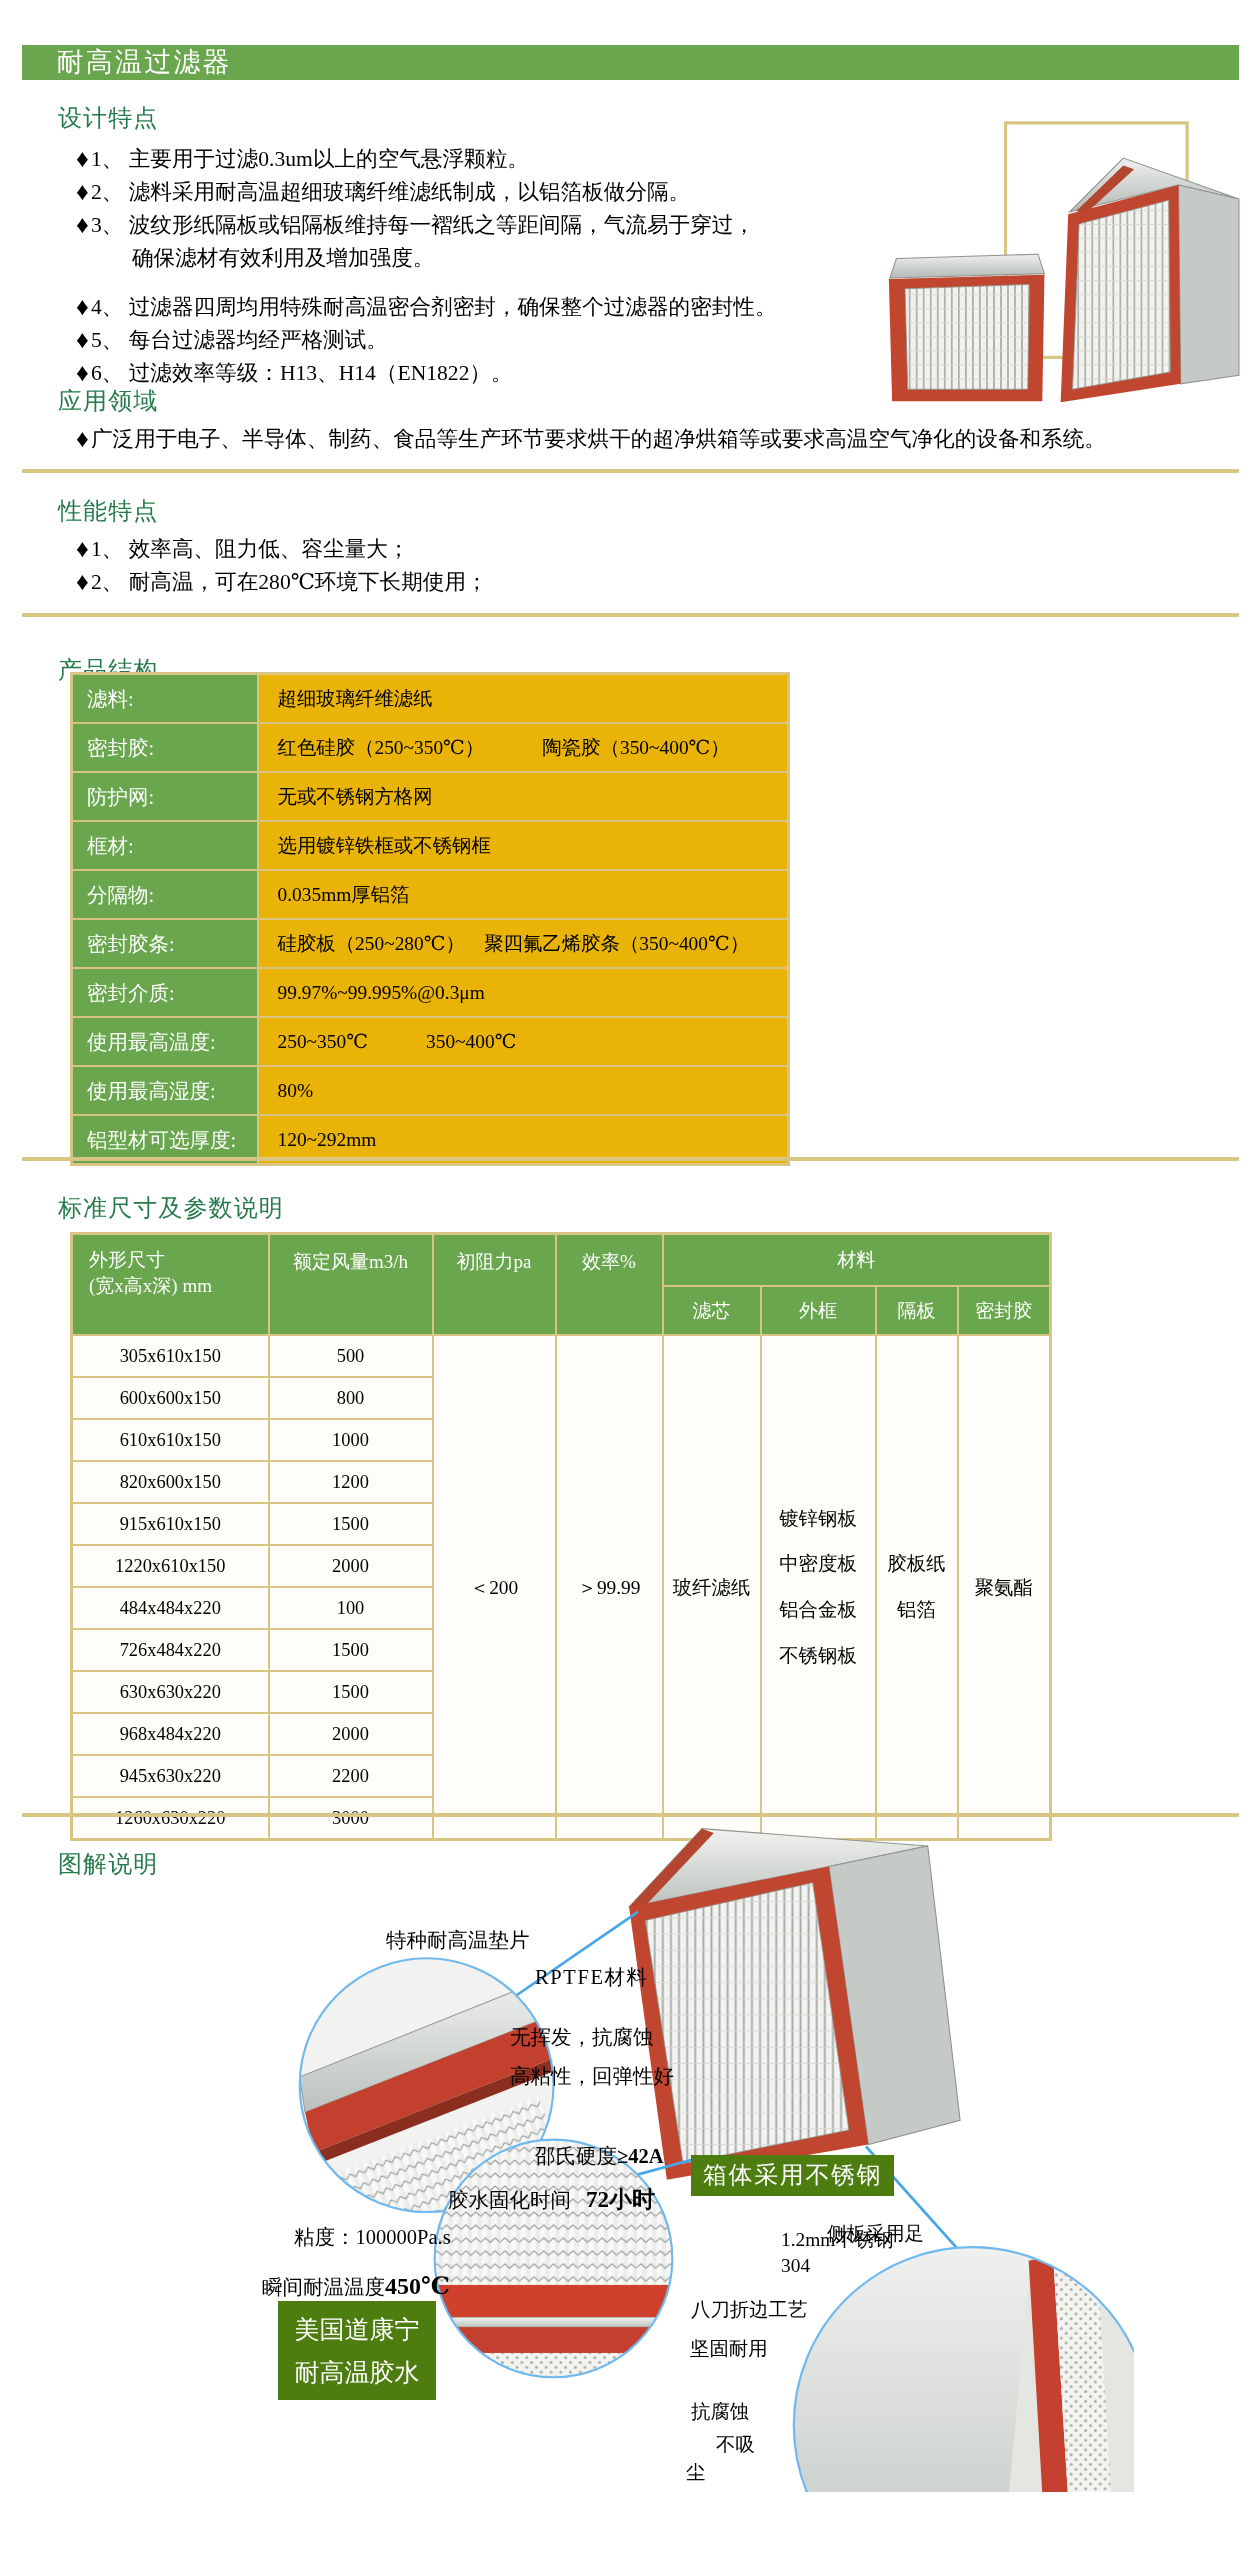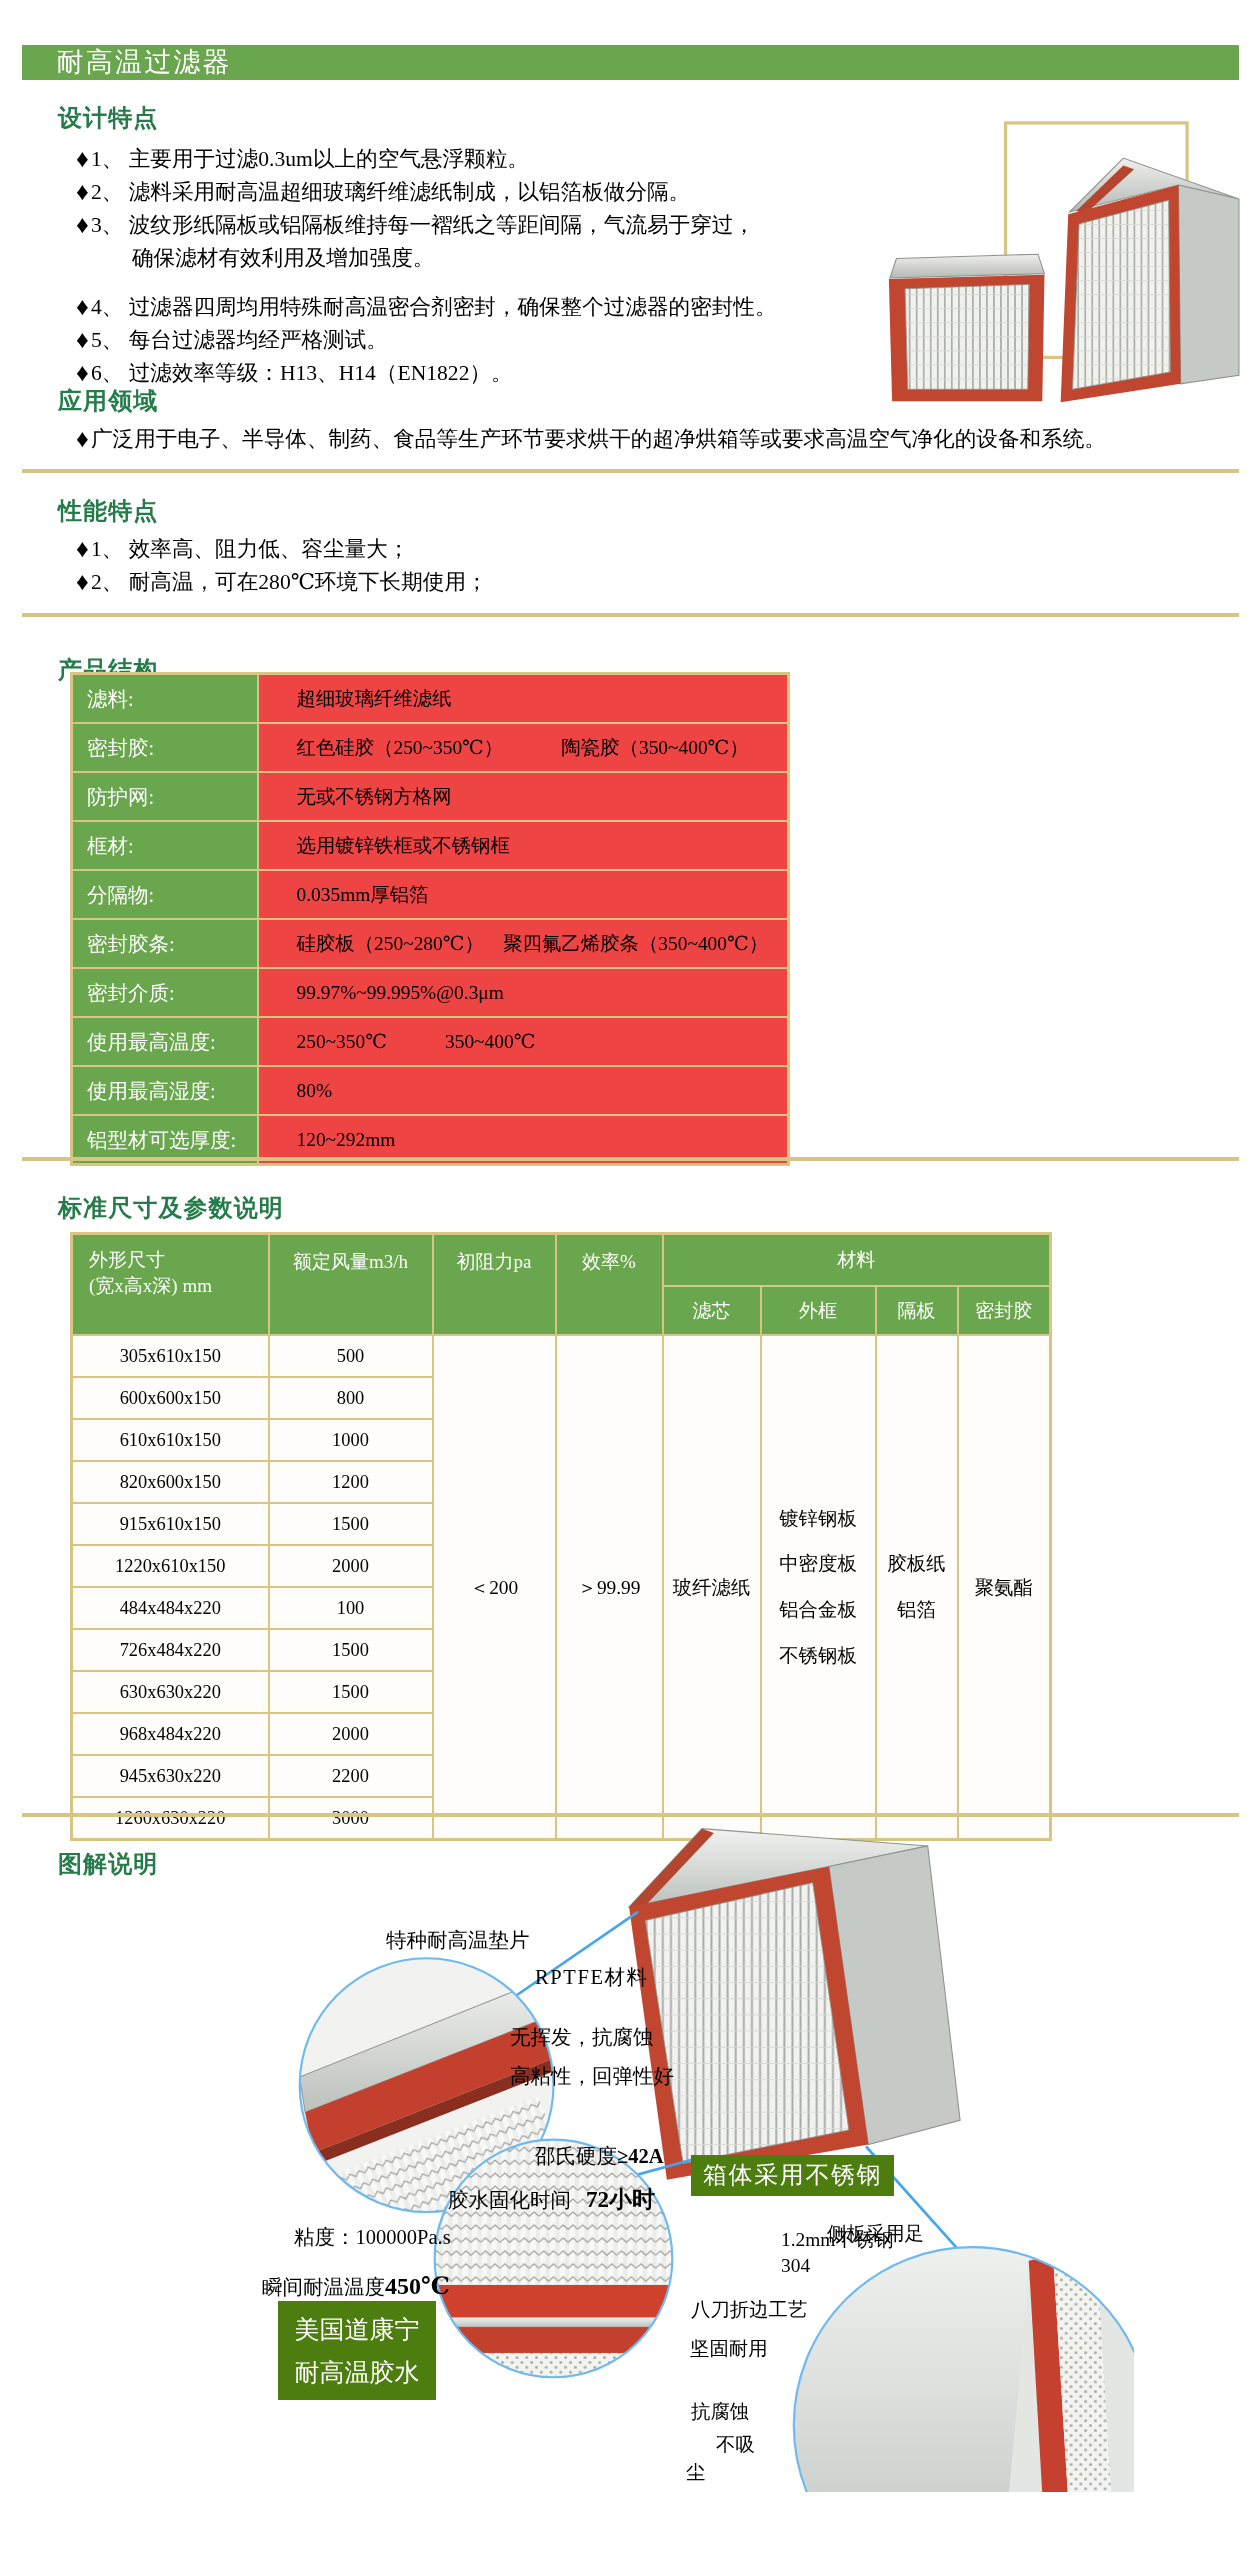--- a/index.html
+++ b/index.html
@@ -5,39 +5,39 @@
   html,body{margin:0;padding:0;background:#ffffff;}
   .page{position:relative;width:1260px;height:2576px;background:#ffffff;overflow:hidden;
         font-family:"Liberation Serif","DejaVu Serif",serif;color:#000;}
   .abs{position:absolute;}
 
   
   .header-bar{position:absolute;top:45px;left:21.6px;width:1217px;height:35px;background:#6aa64e;}
   .header-title{display:block;padding-left:35px;line-height:35px;font-size:27px;color:#ffffff;letter-spacing:2.2px;}
 
   
-  .sec{position:absolute;left:58px;margin:0;font-size:24px;font-weight:700;color:#267b4b;letter-spacing:1.1px;white-space:nowrap;}
+  .sec{position:absolute;left:58px;margin:0;font-size:24px;font-weight:400;color:#267b4b;letter-spacing:1.1px;white-space:nowrap;}
 
   
   .blist{position:absolute;left:76px;}
   .bi{display:flex;align-items:center;height:33px;font-size:21.6px;white-space:nowrap;}
   .bi .dm{font-size:25px;line-height:1;margin-right:2.2px;}
   .bi .bn{margin-right:5.4px;}
   .bi.cont{padding-left:56px;}
   .bi.gap{margin-top:16px;}
 
   
   .divider{position:absolute;left:21.6px;width:1217px;height:4.3px;background:#d9c583;}
 
   
   table.t1{position:absolute;top:672px;left:70px;width:720px;border-collapse:collapse;table-layout:fixed;
            border:3.8px solid #d9c583;}
   table.t1 td{border:2.7px solid #d9c583;height:45px;overflow:hidden;}
   table.t1 td.lab{background:#6aa64e;color:#ffffff;font-size:20.5px;padding-left:14px;white-space:nowrap;}
-  table.t1 td.val{background:#ef4444;font-size:19.4px;padding-left:38px;white-space:nowrap;}
+  table.t1 td.val{background:#eab308;font-size:19.4px;padding-left:19px;white-space:nowrap;}
 
   
   table.t2{position:absolute;top:1232px;left:70px;width:981px;border-collapse:collapse;table-layout:fixed;
            border:3.8px solid #d9c583;}
   table.t2 th,table.t2 td{border:2.2px solid #d9c583;overflow:hidden;}
   table.t2 th{background:#6aa64e;color:#ffffff;font-weight:400;font-size:19px;}
   table.t2 th.h-tall{height:84px;vertical-align:top;padding-top:14px;}
   table.t2 th.h-size{text-align:left;padding:0;}
   .h-size-inner{height:84px;display:flex;flex-direction:column;
                 padding:12px 0 8.6px 16px;box-sizing:border-box;}

